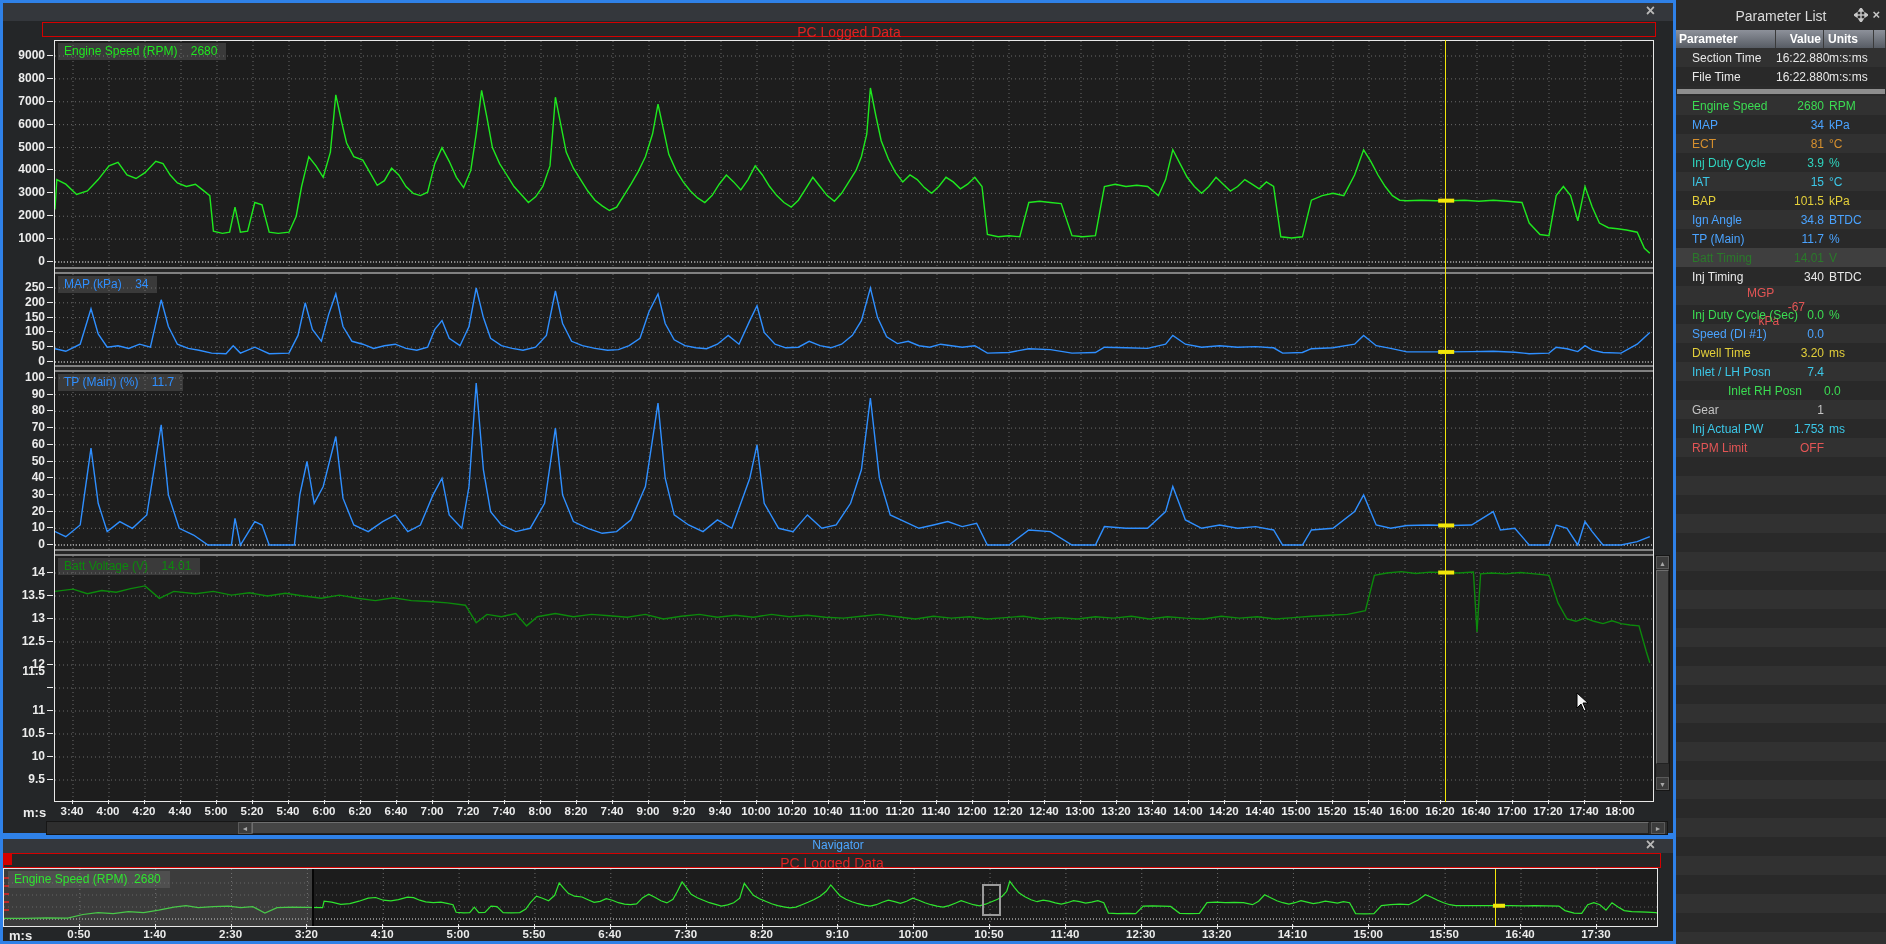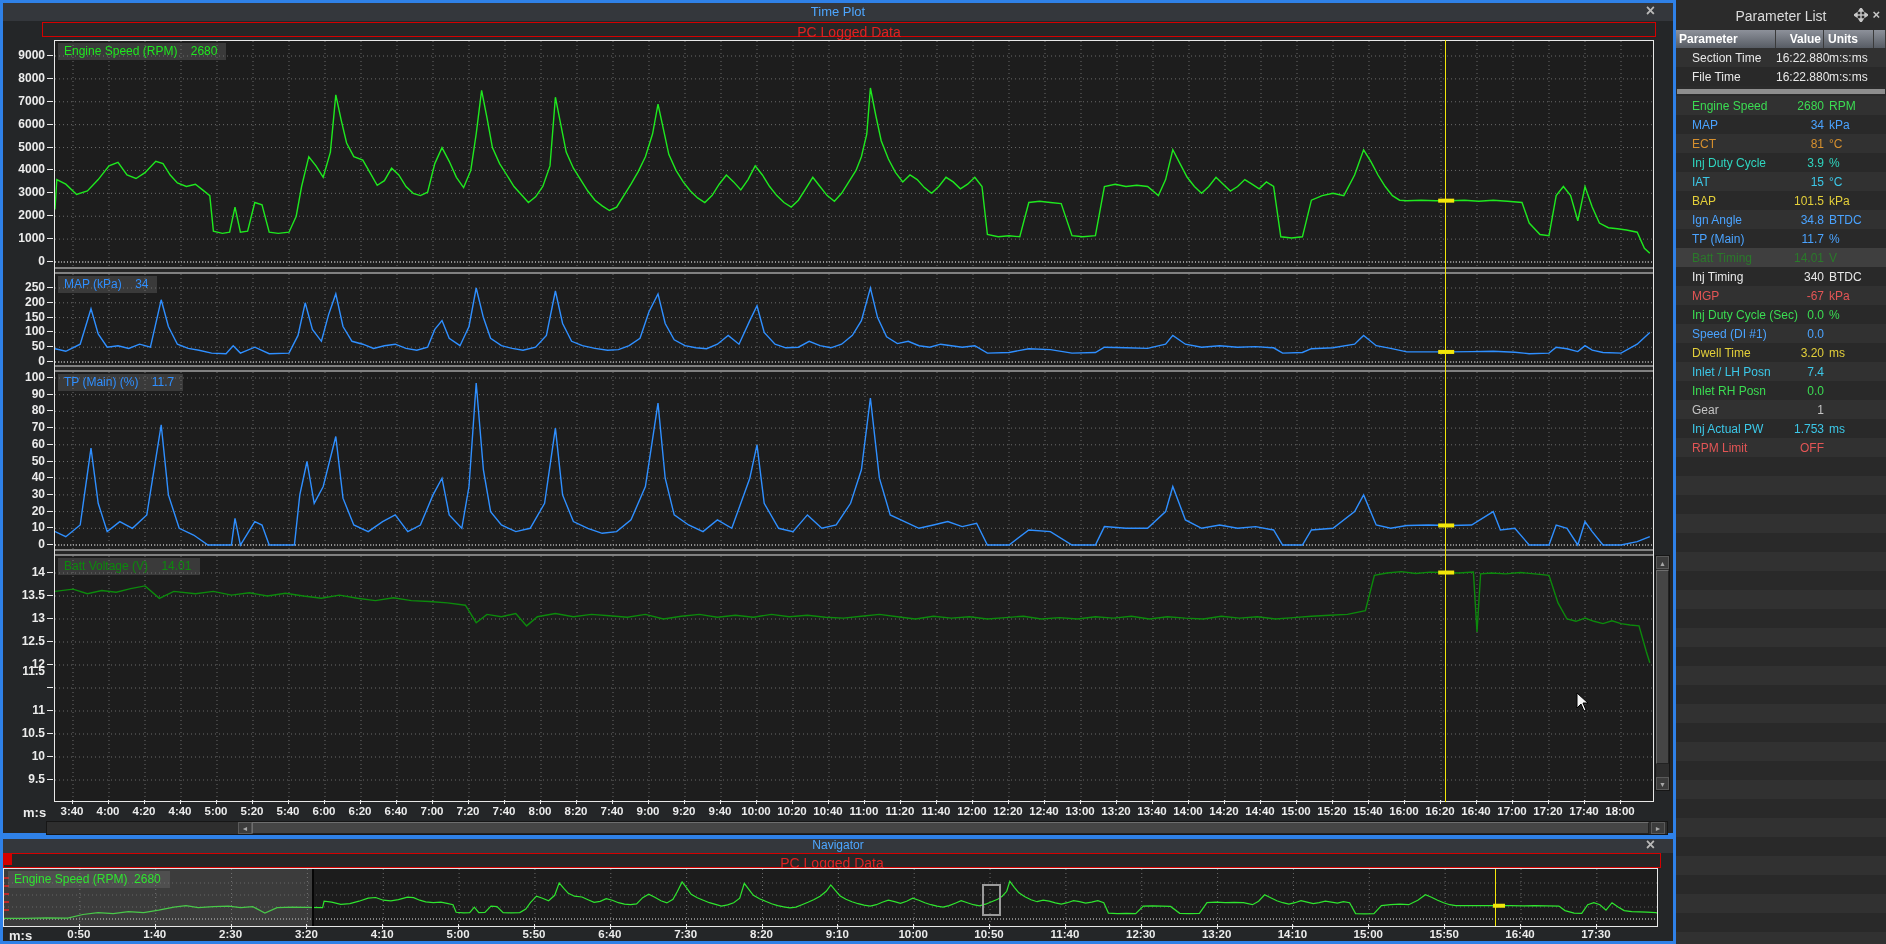--- a/index.html
+++ b/index.html
@@ -45,21 +45,20 @@
   #navchart{position:absolute;left:0;top:29px;width:1653px;height:57px;border:1px solid #e8e8e8;background:#1c1c1c;box-sizing:content-box;overflow:hidden;}
   .navsel{position:absolute;left:0;top:0;width:308px;height:57px;background:rgba(135,135,135,0.30);border-right:2px solid #060606;}
   .navbox{position:absolute;border:2px solid #9a9a9a;background:transparent;}
   svg{display:block;}
 </style>
 </head>
 <body>
 
 <div class="window" id="tpwin">
   <div class="titlebar">
-    <span class="wtitle">Time Plot</span>
     <span class="wclose">×</span>
   </div>
   <div class="redband" style="left:39px;top:19px;width:1612px;">
     <span>PC Logged Data</span>
   </div>
   <div id="gutter">
       <div class="ylab" style="top: 8px;">9000</div>
       <div class="ytick" style="top: 15px;"></div>
       <div class="ylab" style="top: 30.8889px;">8000</div>
       <div class="ytick" style="top: 37.8889px;"></div>
@@ -667,21 +666,21 @@
       <div class="prow" style="background: rgb(63, 63, 63); color: rgb(42, 122, 42);">
         <div class="pname">Batt Timing</div>
         <div class="pval">14.01</div>
         <div class="punit">V</div>
       </div>
       <div class="prow" style="background: rgb(41, 41, 41); color: rgb(232, 232, 232);">
         <div class="pname">Inj Timing</div>
         <div class="pval">340</div>
         <div class="punit">BTDC</div>
       </div>
-      <div class="prow" style="background: rgb(49, 49, 49); color: rgb(227, 85, 85);">
+      <div class="prow" style="background: rgb(49, 49, 49); color: rgb(227, 85, 85); flex-direction: column;">
         <div class="pname">MGP</div>
         <div class="pval">-67</div>
         <div class="punit">kPa</div>
       </div>
       <div class="prow" style="background: rgb(41, 41, 41); color: rgb(59, 220, 82);">
         <div class="pname">Inj Duty Cycle (Sec)</div>
         <div class="pval">0.0</div>
         <div class="punit">%</div>
       </div>
       <div class="prow" style="background: rgb(49, 49, 49); color: rgb(74, 163, 255);">
@@ -692,21 +691,21 @@
       <div class="prow" style="background: rgb(41, 41, 41); color: rgb(227, 207, 58);">
         <div class="pname">Dwell Time</div>
         <div class="pval">3.20</div>
         <div class="punit">ms</div>
       </div>
       <div class="prow" style="background: rgb(49, 49, 49); color: rgb(60, 200, 232);">
         <div class="pname">Inlet / LH Posn</div>
         <div class="pval">7.4</div>
         <div class="punit"></div>
       </div>
-      <div class="prow" style="background: rgb(41, 41, 41); color: rgb(59, 220, 82);">
+      <div class="prow" style="background: rgb(41, 41, 41); color: rgb(59, 220, 82); padding-left: 36px;">
         <div class="pname">Inlet RH Posn</div>
         <div class="pval">0.0</div>
         <div class="punit"></div>
       </div>
       <div class="prow" style="background: rgb(49, 49, 49); color: rgb(196, 196, 196);">
         <div class="pname">Gear</div>
         <div class="pval">1</div>
         <div class="punit"></div>
       </div>
       <div class="prow" style="background: rgb(41, 41, 41); color: rgb(60, 200, 232);">

